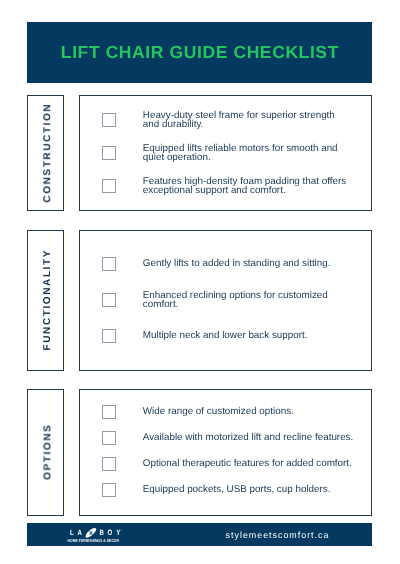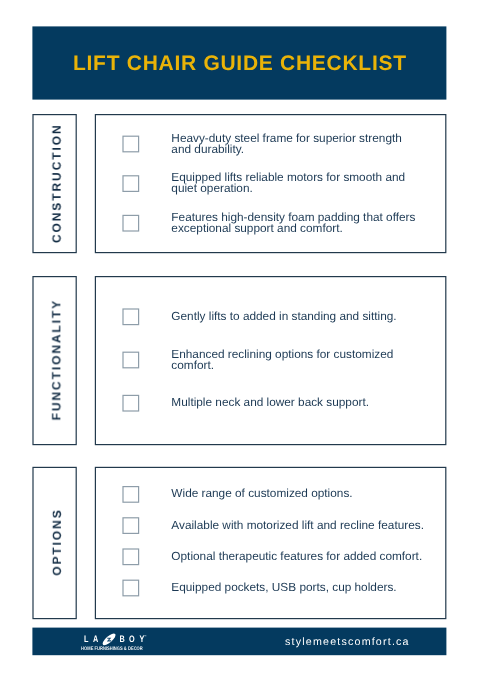--- a/index.html
+++ b/index.html
@@ -13,21 +13,21 @@
   .page { position: relative; width: 400px; height: 564px; overflow: hidden; background:#fff;
     transform: translateZ(0); }
 
   .header {
     position: absolute; left: 27px; top: 22.2px; width: 345.2px; height: 61.3px;
     background: #043A5F;
     display: flex; align-items: center; justify-content: center;
   }
   .header-title {
     transform: translateY(0.4px) translateZ(0);
-    color: #eab308; font-size: 17.5px; font-weight: bold; letter-spacing: 0.6px;
+    color: #22c55e; font-size: 17.5px; font-weight: bold; letter-spacing: 0.6px;
     text-indent: 0.6px;
   }
 
   .section { position: absolute; left: 27px; width: 345px; }
   .label-box {
     position: absolute; left: 0; top: 0; width: 37px; bottom: 0;
     border: 1px solid #22394C;
     box-sizing: border-box;
     display: flex; align-items: center; justify-content: center;
   }
@@ -61,21 +61,20 @@
     position: absolute; left: 27px; top: 523.2px; width: 345px; height: 23.3px;
     background: #043A5F;
   }
   .wide .item-text { width: 218px; }
   .footer-url {
     position: absolute; left: 198px; top: 0; width: 104px; height: 23px;
     display: flex; align-items: center; justify-content: center;
     transform: translateY(-0.3px) translateZ(0);
     color: #ffffff; font-size: 8.9px; letter-spacing: 1.0px;
     text-indent: 1.0px;
-    margin-left: 12px;
   }
   .logo { position: absolute; left: 40px; top: 4px; }
 </style>
 </head>
 <body>
 
 <div class="page">
   <div class="header">
     <div class="header-title">LIFT CHAIR GUIDE CHECKLIST</div>
   </div>

